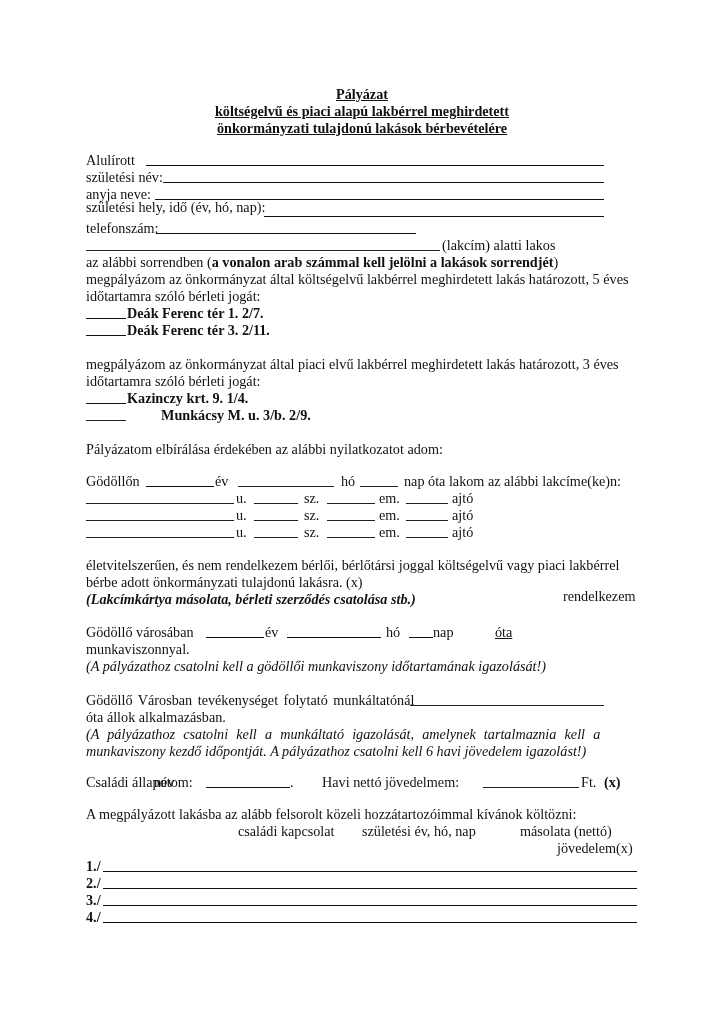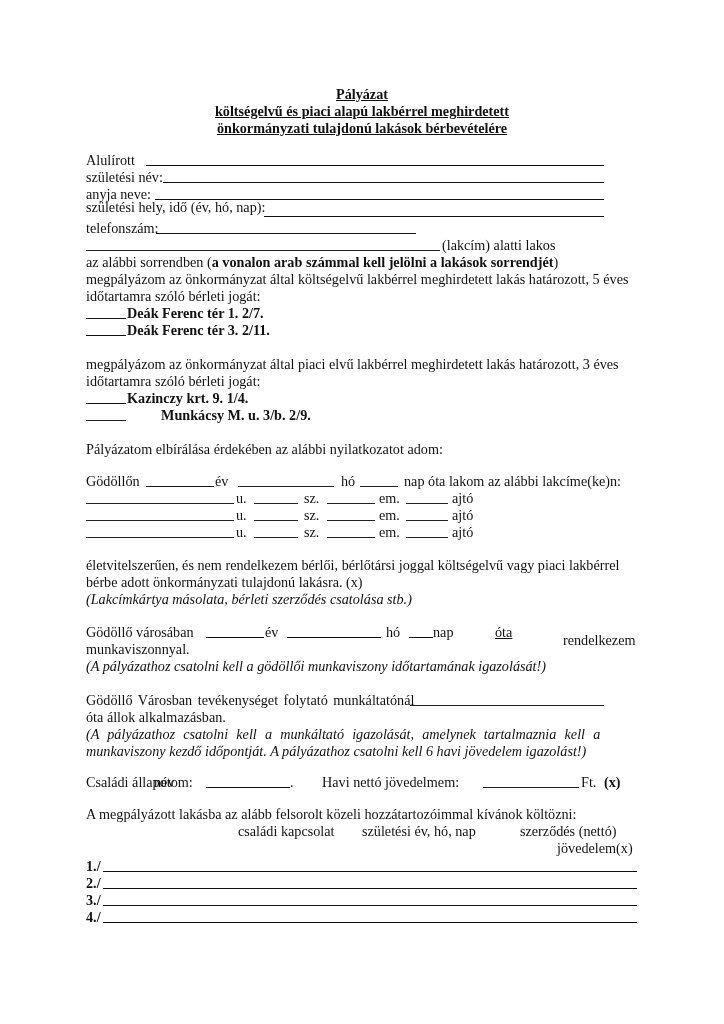--- a/index.html
+++ b/index.html
@@ -90,31 +90,31 @@
   <div class="line" style="left:254px;top:537px;width:44px;"></div>
   <div class="abs" style="left:304px;top:524px;">sz.</div>
   <div class="line" style="left:327px;top:537px;width:48px;"></div>
   <div class="abs" style="left:379px;top:524px;">em.</div>
   <div class="line" style="left:406px;top:537px;width:42px;"></div>
   <div class="abs" style="left:452px;top:524px;">ajtó</div>
 </div>
 
 <div class="abs" style="left:86px;top:557px;">életvitelszerűen, és nem rendelkezem bérlői, bérlőtársi joggal költségelvű vagy piaci lakbérrel</div>
 <div class="abs" style="left:86px;top:574px;">bérbe adott önkormányzati tulajdonú lakásra. (x)</div>
-<div class="abs i b" style="left:86px;top:591px;font-weight:normal;">(Lakcímkártya másolata, bérleti szerződés csatolása stb.)</div>
+<div class="abs i b" style="left:86px;top:591px;font-weight:bold;">(Lakcímkártya másolata, bérleti szerződés csatolása stb.)</div>
 
 <div class="abs" style="left:86px;top:624px;">Gödöllő városában</div>
 <div class="line thick" style="left:206px;top:637px;width:58px;"></div>
 <div class="abs" style="left:265px;top:624px;">év</div>
 <div class="line thick" style="left:287px;top:637px;width:94px;"></div>
 <div class="abs" style="left:386px;top:624px;">hó</div>
 <div class="line thick" style="left:409px;top:637px;width:24px;"></div>
 <div class="abs" style="left:433px;top:624px;">nap</div>
 <div class="abs" style="left:495px;top:624px;text-decoration:underline;">óta</div>
-<div class="abs" style="left:563px;top:632px;text-align:right;">rendelkezem</div>
+<div class="abs" style="left:563px;top:588px;text-align:right;">rendelkezem</div>
 <div class="abs" style="left:86px;top:641px;">munkaviszonnyal.</div>
 <div class="abs i" style="left:86px;top:658px;">(A pályázathoz csatolni kell a gödöllői munkaviszony időtartamának igazolását!)</div>
 
 <div class="abs" style="left:86px;top:692px;word-spacing:2px;">Gödöllő Városban tevékenységet folytató munkáltatónál</div>
 <div class="line" style="left:410px;top:705px;width:194px;"></div>
 <div class="abs" style="left:86px;top:709px;">óta állok alkalmazásban.</div>
 <div class="abs i" style="left:86px;top:726px;word-spacing:4.6px;">(A pályázathoz csatolni kell a munkáltató igazolását, amelynek tartalmaznia kell a</div>
 <div class="abs i" style="left:86px;top:743px;">munkaviszony kezdő időpontját. A pályázathoz csatolni kell 6 havi jövedelem igazolást!)</div>
 
 <div class="abs" style="left:86px;top:774px;">Családi állapotom:</div>
@@ -122,21 +122,21 @@
 <div class="abs" style="left:290px;top:774px;">.</div>
 <div class="abs" style="left:322px;top:774px;">Havi nettó jövedelmem:</div>
 <div class="line" style="left:483px;top:787px;width:96px;"></div>
 <div class="abs" style="left:581px;top:774px;">Ft.</div>
 <div class="abs b" style="left:604px;top:774px;">(x)</div>
 
 <div class="abs" style="left:86px;top:806px;text-align:center;">A megpályázott lakásba az alább felsorolt közeli hozzátartozóimmal kívánok költözni:</div>
 <div class="abs" style="left:154px;top:774px;">név</div>
 <div class="abs" style="left:238px;top:823px;">családi kapcsolat</div>
 <div class="abs" style="left:362px;top:823px;">születési év, hó, nap</div>
-<div class="abs" style="left:520px;top:823px;">szerződés (nettó)</div>
+<div class="abs" style="left:520px;top:823px;">másolata (nettó)</div>
 
 <div class="abs" style="left:557px;top:840px;">jövedelem(x)</div>
 
 <div>
   <div class="abs b" style="left:86px;top:858px;">1./</div>
   <div class="line thick" style="left:103px;top:871px;width:534px;"></div>
 </div>
 <div>
   <div class="abs b" style="left:86px;top:875px;">2./</div>
   <div class="line thick" style="left:103px;top:888px;width:534px;"></div>

